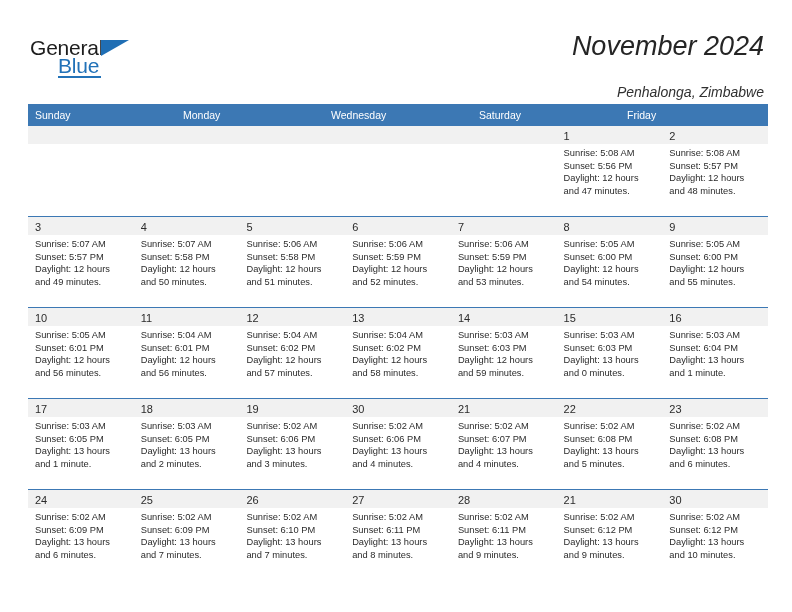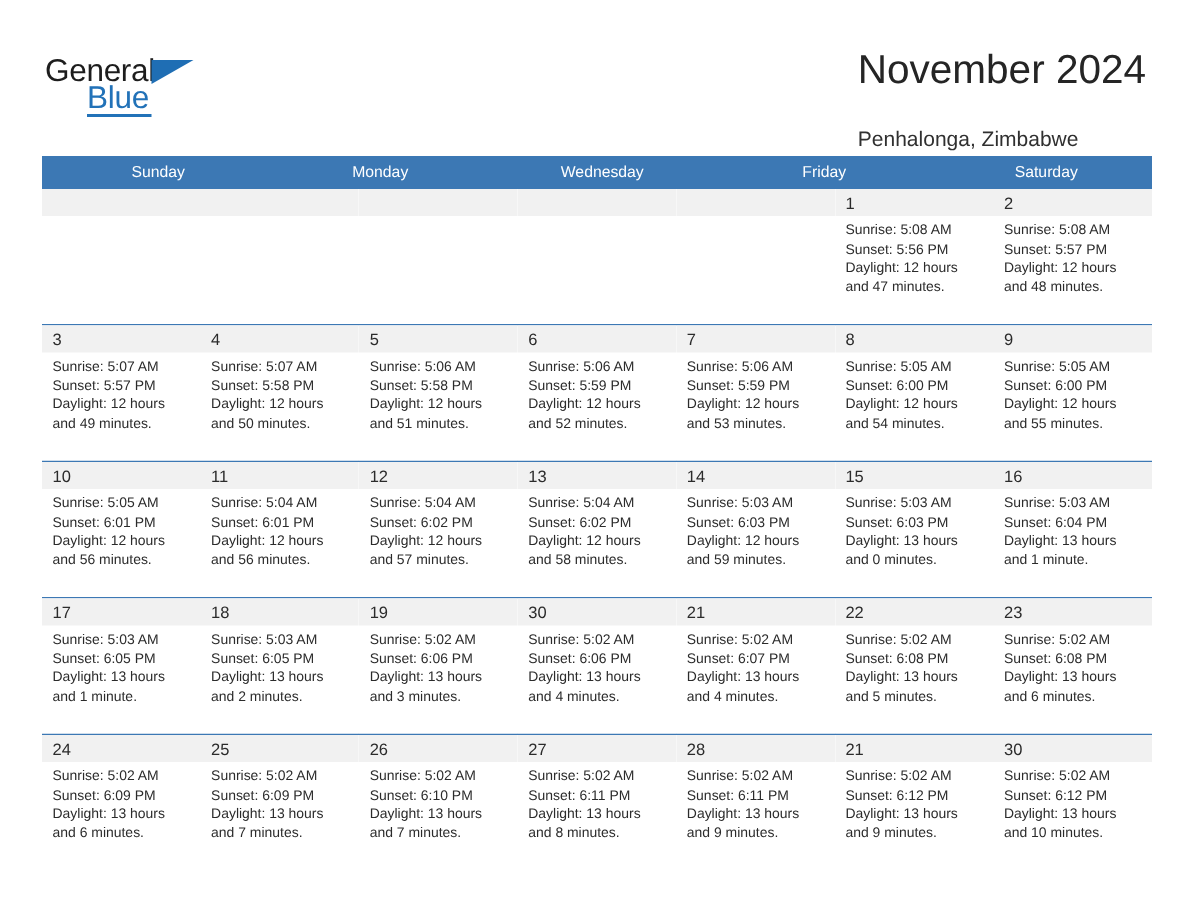--- a/index.html
+++ b/index.html
@@ -69,20 +69,22 @@
     top: 40px;
     width: 43px;
     height: 2px;
     background: #2272b8;
   }
 
   .title-block {
     position: absolute;
     right: 0px;
     top: 0px;
+    text-align: right;
+    font-style: italic;
   }
   .month-title {
     font-size: 27px;
     color: #252525;
     line-height: 32px;
     white-space: nowrap;
     font-weight: normal;
   }
   .location {
     font-size: 14px;
@@ -106,21 +108,20 @@
   }
   .cal-head .dow {
     flex: 1 1 0;
     color: #ffffff;
     font-size: 10.5px;
     line-height: 22px;
     padding-left: 7px;
     box-sizing: border-box;
     white-space: nowrap;
     overflow: hidden;
-    text-align: center;
   }
 
   .week {
     display: flex;
     height: 90px;
     border-top: 1.2px solid #3c78b4;
   }
   .week.first { border-top: none; }
 
   .day {
@@ -169,22 +170,22 @@
       <div class="location">Penhalonga, Zimbabwe</div>
     </div>
 
   </div>
 
   <div class="calendar">
     <div class="cal-head" id="dow-row">
         <div class="dow">Sunday</div>
         <div class="dow">Monday</div>
         <div class="dow">Wednesday</div>
+        <div class="dow">Saturday</div>
         <div class="dow">Friday</div>
-        <div class="dow">Saturday</div>
       </div>
     <div id="weeks-root">
         <div class="week first">
           <div class="day empty">
             <div class="day-band"><span class="day-num"></span></div>
           </div>
           <div class="day empty">
             <div class="day-band"><span class="day-num"></span></div>
           </div>
           <div class="day empty">

